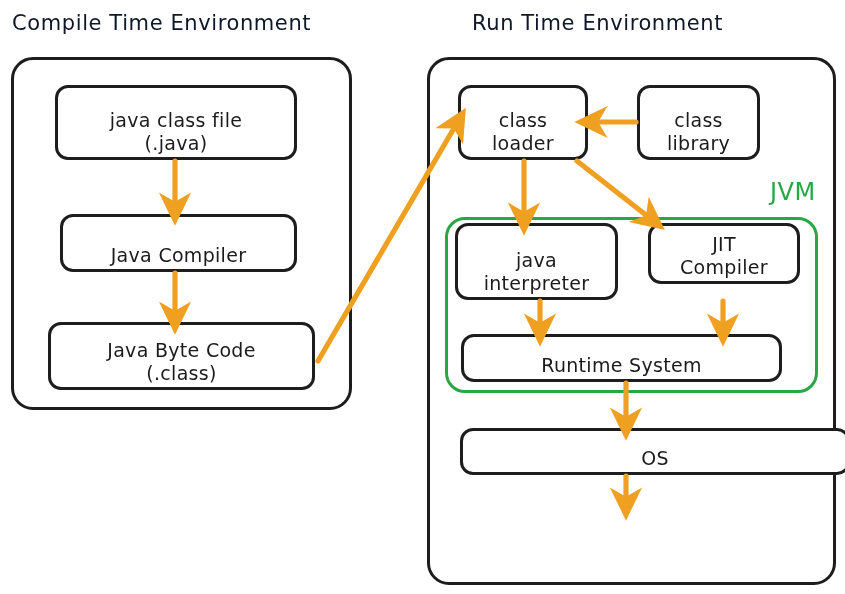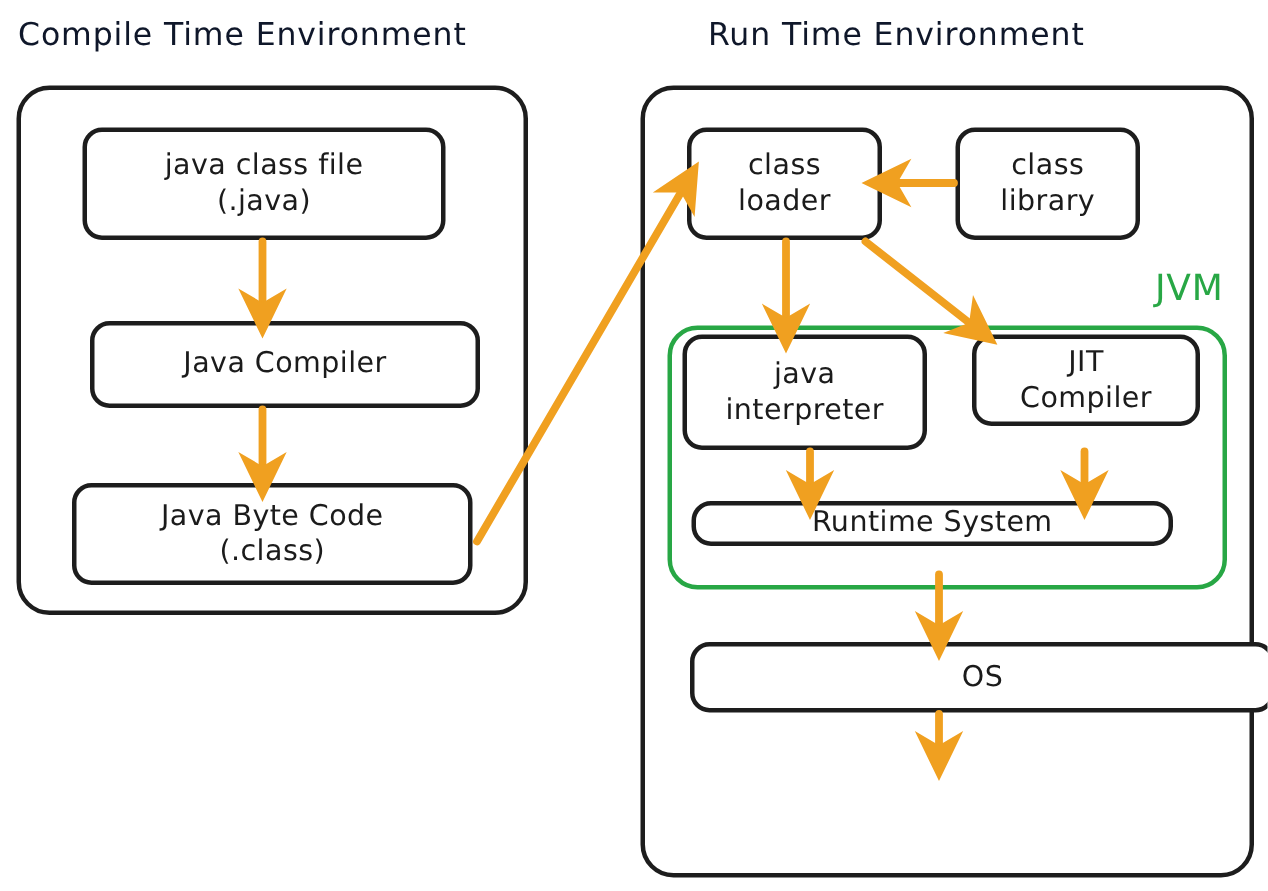--- a/index.html
+++ b/index.html
@@ -44,21 +44,21 @@
     white-space:nowrap;
   }
 
   .node{
     position:absolute;
     border:3.2px solid #1d1d1d;
     border-radius:13px;
     background:#ffffff;
     box-sizing:border-box;
     display:flex;
-    align-items:center;
+    align-items:flex-end;
     justify-content:center;
     text-align:center;
     color:#1b1b1b;
     font-size:19px;
     line-height:1.22;
     letter-spacing:.3px;
     padding:2px 6px;
   }
   .node .l2{display:block;}
 
@@ -83,21 +83,21 @@
   <div class="jvmbox" style="left:445px;top:217px;width:373px;height:176px;"></div>
   <div class="jvmlabel" style="left:770px;top:178px;">JVM</div>
 
   <div class="node" style="left:55px;top:85px;width:242px;height:75px;">
     <div>
       <span>java class file</span>
       <span class="l2">(.java)</span>
     </div>
   </div>
 
-  <div class="node" style="left:60px;top:214px;width:260px;height:58px;">
+  <div class="node" style="left:60px;top:214px;width:237px;height:58px;">
     <div>
       <span>Java Compiler</span>
     </div>
   </div>
 
   <div class="node" style="left:48px;top:322px;width:267px;height:68px;">
     <div>
       <span>Java Byte Code</span>
       <span class="l2">(.class)</span>
     </div>
@@ -124,21 +124,21 @@
     </div>
   </div>
 
   <div class="node" style="left:648px;top:223px;width:152px;height:61px;">
     <div>
       <span>JIT</span>
       <span class="l2">Compiler</span>
     </div>
   </div>
 
-  <div class="node" style="left:461px;top:334px;width:321px;height:30px;">
+  <div class="node" style="left:461px;top:334px;width:321px;height:48px;">
     <div>
       <span>Runtime System</span>
     </div>
   </div>
 
   <div class="node" style="left:460px;top:428px;width:390px;height:47px;">
     <div>
       <span>OS</span>
     </div>
   </div>

